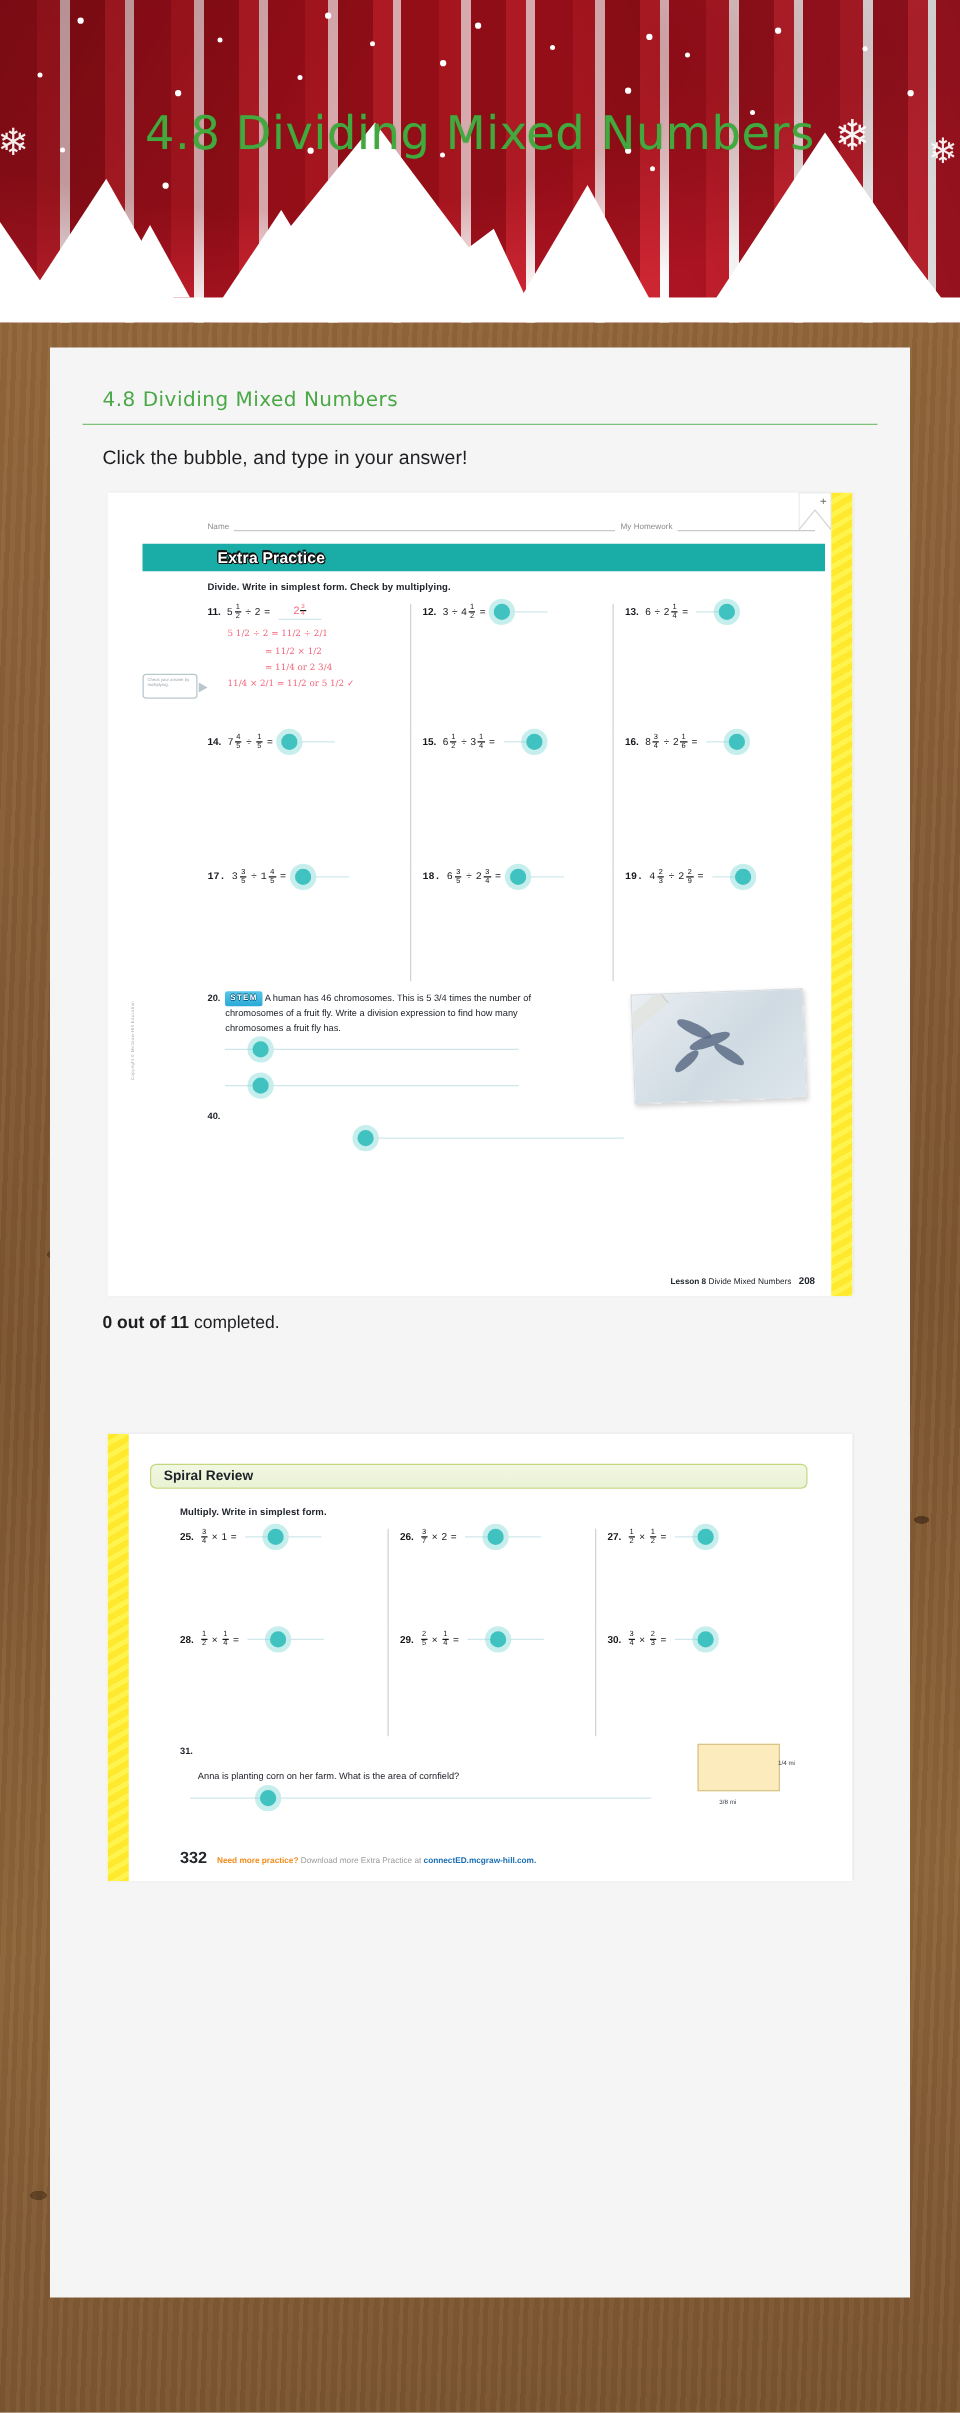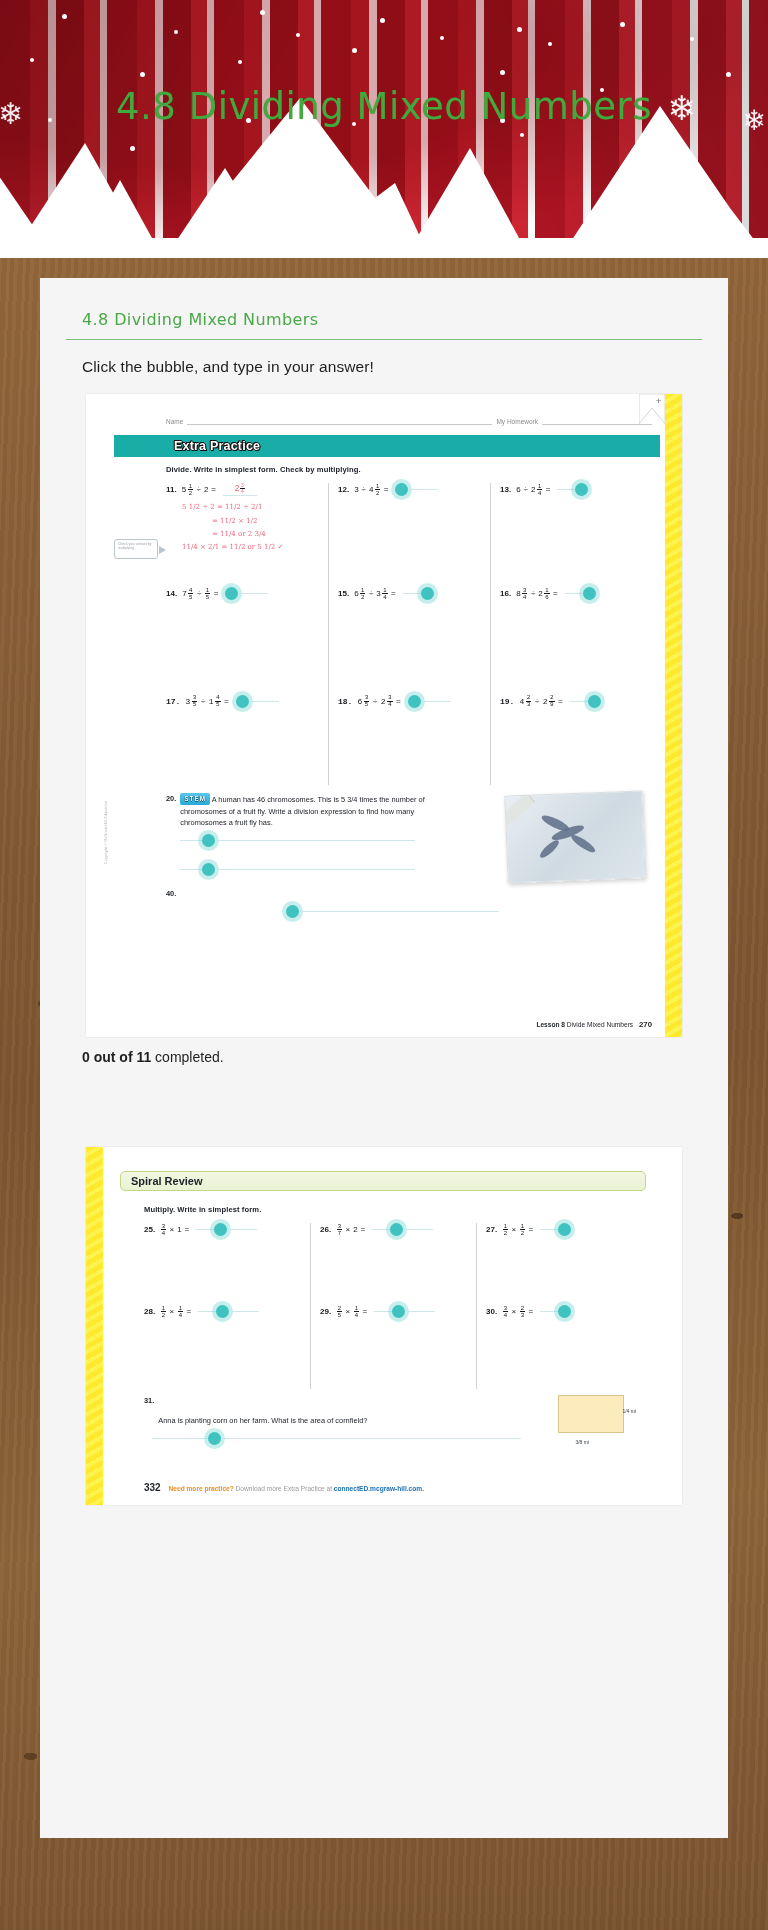--- a/index.html
+++ b/index.html
@@ -282,21 +282,21 @@
     position:absolute; right: 18px; top: 0px;
     width: 66px; height: 38px; background:#fcebbd; border:1px solid #d9c489;
   }
   .rect-lbl-r { position:absolute; right: -13px; top: 12px; font-size:5px; color:#3a3f45;}
   .rect-lbl-b { position:absolute; right: 34px; bottom: -13px; font-size:5px; color:#3a3f45;}
 
   .need-more {
     position:absolute; left: 58px; bottom: 12px;
     font-size: 6.6px; color:#9b9b9b; white-space:nowrap;
   }
-  .need-more .pg { font-weight:bold; color:#23272c; margin-right:6px; font-size:10px;}
+  .need-more .pg { font-weight:bold; color:#23272c; margin-right:6px; font-size:13px;}
   .need-more .q { color:#f08c1b; font-weight:bold; }
   .need-more .link { color:#1b6fb5; font-weight:bold; }
 </style>
 </head>
 <body>
 
 <div class="desk-bg"></div>
 
 <div class="hero">
   <div class="hero-stripes"></div>
@@ -652,21 +652,21 @@
             <span class="post"></span>
           </div>
         </div>
       </div>
 
       <div class="side-credit">Copyright © McGraw-Hill Education</div>
 
       <div class="ws-footer">
         <b>Lesson 8</b>
         <span>Divide Mixed Numbers</span>
-        <span class="pg">270</span>
+        <span class="pg">208</span>
       </div>
     </div>
   </div>
 
   <div class="completed">
     <b>0 out of 11</b><span> completed.</span>
   </div>
 
   <div class="sheet-wrap" style="margin-top:82px;">
     <div class="sheet sheet-b">

